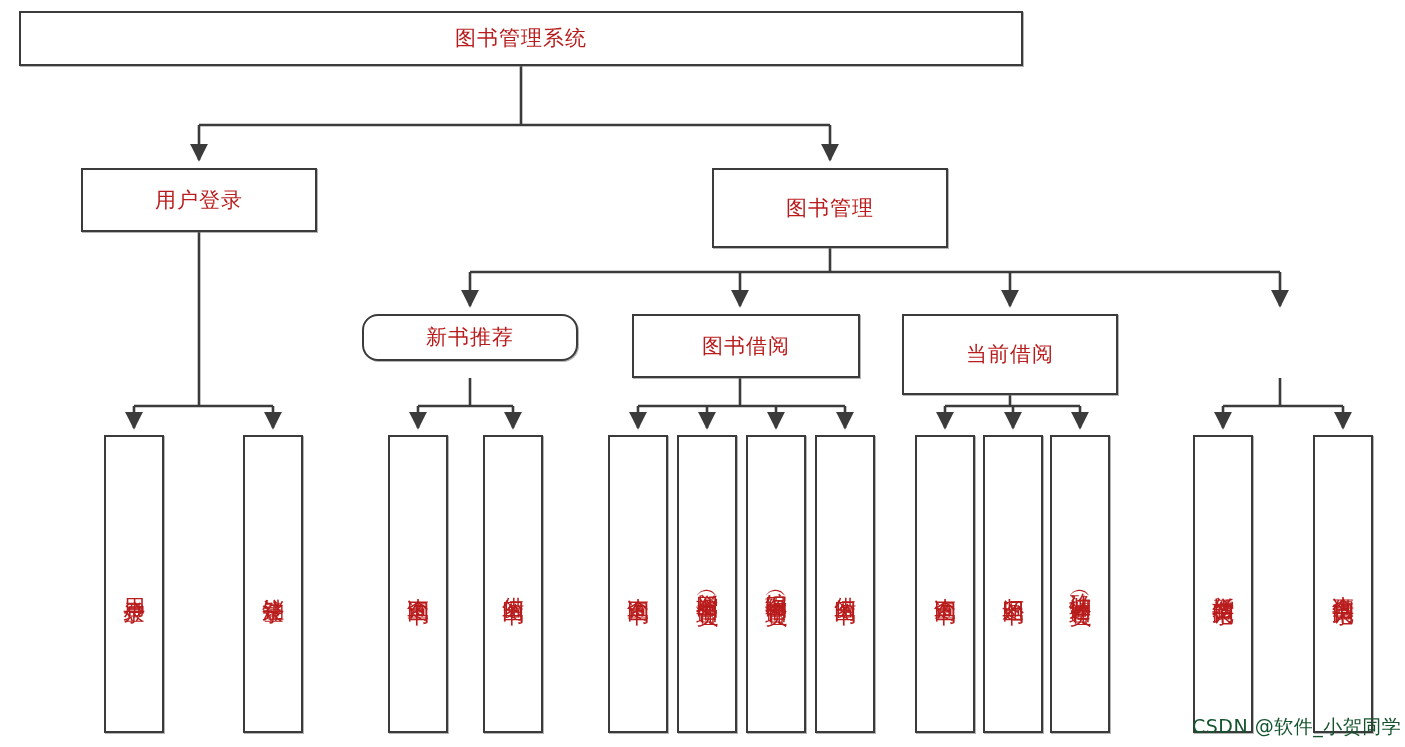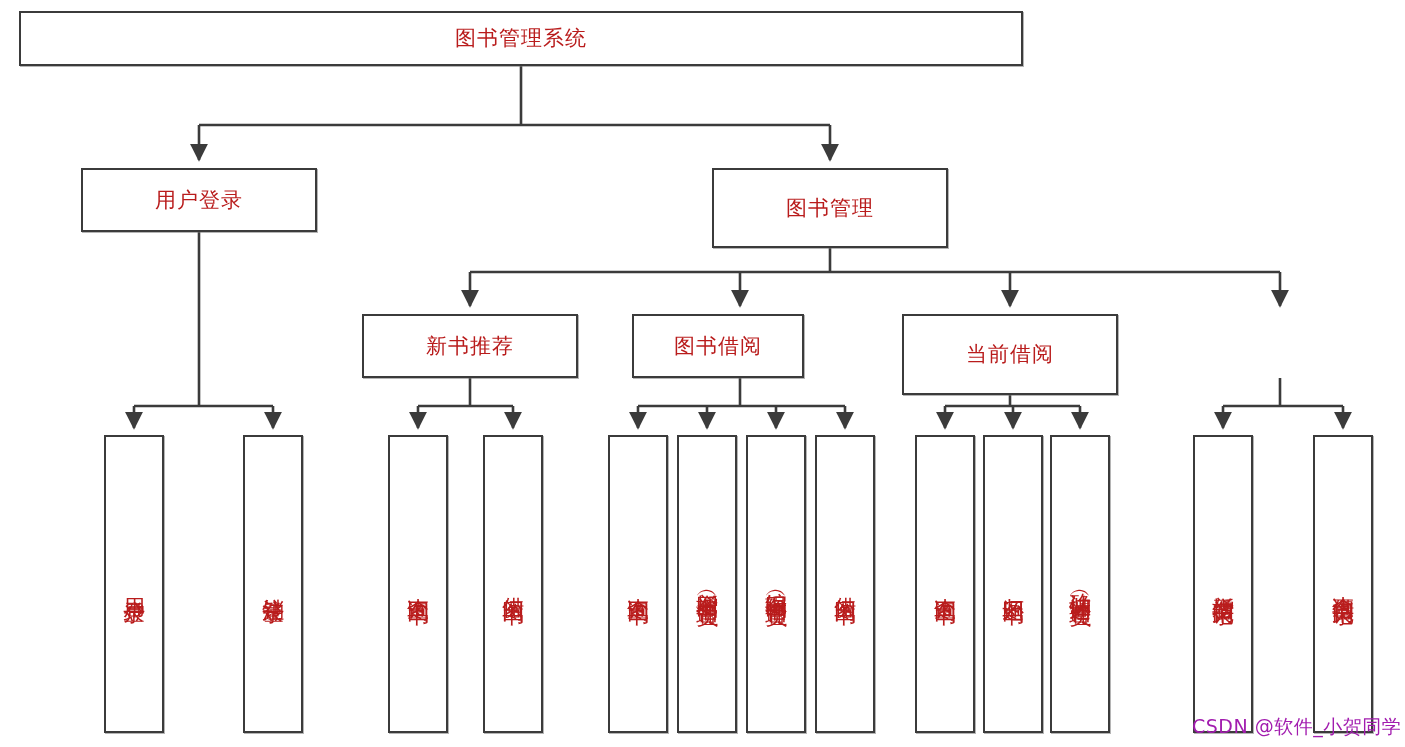--- a/index.html
+++ b/index.html
@@ -47,21 +47,21 @@
     text-orientation: upright;
     font-size: 22px;
     line-height: 1.12;
     letter-spacing: 2px;
     white-space: normal;
     max-height: 100%;
   }
   .watermark {
     position: absolute;
     font-size: 19px;
-    color: #a21caf;
+    color: #14532d;
     white-space: nowrap;
     letter-spacing: 0.5px;
   }
 </style>
 </head>
 <body>
 
 <div id="canvas">
 
   <svg class="edges" viewBox="0 0 1405 747" xmlns="http://www.w3.org/2000/svg">
@@ -118,24 +118,24 @@
     <span class="label">图书管理系统</span>
   </div>
 
   <div class="node" style="left:81px; top:168px; width:236px; height:64px;">
     <span class="label">用户登录</span>
   </div>
   <div class="node" style="left:712px; top:168px; width:236px; height:80px;">
     <span class="label">图书管理</span>
   </div>
 
-  <div class="node" style="left:362px; top:314px; width:216px; height:64px;">
+  <div class="node" style="left:362px; top:314px; width:216px; height:47px;border-radius:16px;">
     <span class="label">新书推荐</span>
   </div>
-  <div class="node" style="left:632px; top:314px; width:172px; height:64px;">
+  <div class="node" style="left:632px; top:314px; width:228px; height:64px;">
     <span class="label">图书借阅</span>
   </div>
   <div class="node" style="left:902px; top:314px; width:216px; height:81px;">
     <span class="label">当前借阅</span>
   </div>
 
   <div class="node vertical" style="left:104px; top:435px; width:60px; height:298px;">
     <span class="label">用户登录</span>
   </div>
   <div class="node vertical" style="left:243px; top:435px; width:60px; height:298px;">

